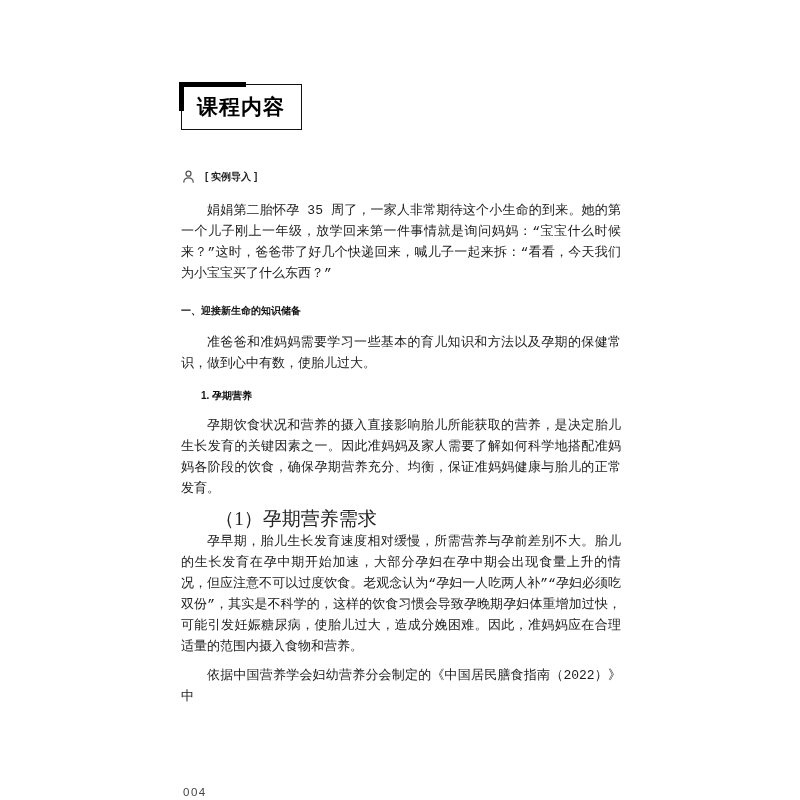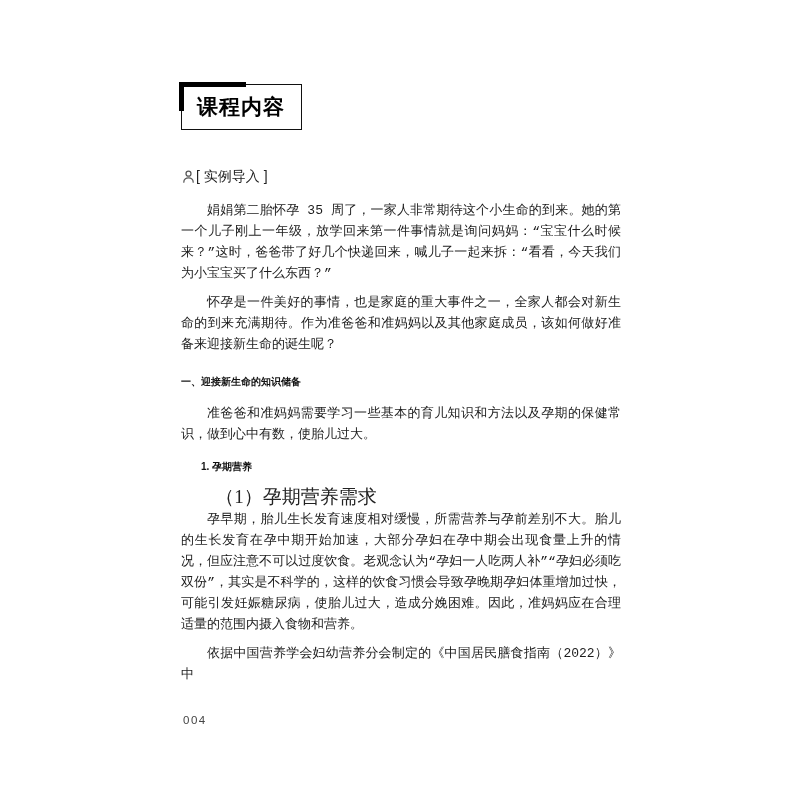--- a/index.html
+++ b/index.html
@@ -44,25 +44,25 @@
     font-family: "Liberation Sans", sans-serif;
     font-size: 21px;
     line-height: 26px;
     font-weight: 700;
     letter-spacing: 1px;
     color: #000;
   }
   .case-header {
     display: flex;
     align-items: center;
-    gap: 0;
+    gap: 9px;
     margin-bottom: 13px;
     font-family: "Liberation Sans", sans-serif;
-    font-weight: 400;
-    font-size: 14px;
+    font-weight: 700;
+    font-size: 10px;
     color: #222;
   }
   .case-header .icon { display: inline-flex; align-items: center; }
   p { margin: 0 0 8px 0; font-family: Liberation Mono, monospace; }
   .indent { text-indent: 2em; }
   h2 {
     font-family: "Liberation Sans", sans-serif;
     font-size: 10px;
     font-weight: 700;
     color: #111;
@@ -90,21 +90,21 @@
   .point-heading {
     font-size: 19px;
     color: #222;
     margin: 9px 0 2px 0;
     padding-left: 1.8em;
     text-align: left;
   }
   .page-number {
     position: absolute;
     left: 183px;
-    top: 714px;
+    top: 786px;
     font-family: "Liberation Sans", sans-serif;
     font-size: 11.5px;
     letter-spacing: 1.5px;
     color: #444;
   }
 </style>
 </head>
 <body>
 
 <div class="page">
@@ -119,27 +119,27 @@
       <span class="icon">
         <svg width="15" height="15" viewBox="0 0 24 24" fill="none" stroke="#555" stroke-width="2" stroke-linecap="round">
           <circle cx="12" cy="7.5" r="4"></circle>
           <path d="M4.5 21c0-4.2 3.4-7 7.5-7s7.5 2.8 7.5 7"></path>
         </svg>
       </span>
       <span>[ 实例导入 ]</span>
     </div>
 
     <p class="indent">娟娟第二胎怀孕 35 周了，一家人非常期待这个小生命的到来。她的第一个儿子刚上一年级，放学回来第一件事情就是询问妈妈：“宝宝什么时候来？”这时，爸爸带了好几个快递回来，喊儿子一起来拆：“看看，今天我们为小宝宝买了什么东西？”</p>
-    <p class="indent">怀孕是一件美好的事情，也是家庭的重大事件之一，全家人都会对新生命的到来充满期待。作为准爸爸和准妈妈以及其他家庭成员，该如何做好准备来迎接新生命的诞生呢？</p>
 
     <h2>一、迎接新生命的知识储备</h2>
     <p class="indent">准爸爸和准妈妈需要学习一些基本的育儿知识和方法以及孕期的保健常识，做到心中有数，使胎儿过大。</p>
 
 
     <h4>1. 孕期营养</h4>
+    <p class="indent">孕期饮食状况和营养的摄入直接影响胎儿所能获取的营养，是决定胎儿生长发育的关键因素之一。因此准妈妈及家人需要了解如何科学地搭配准妈妈各阶段的饮食，确保孕期营养充分、均衡，保证准妈妈健康与胎儿的正常发育。</p>
 
     <div class="point-heading">（1）孕期营养需求</div>
     <p class="indent">孕早期，胎儿生长发育速度相对缓慢，所需营养与孕前差别不大。胎儿的生长发育在孕中期开始加速，大部分孕妇在孕中期会出现食量上升的情况，但应注意不可以过度饮食。老观念认为“孕妇一人吃两人补”“孕妇必须吃双份”，其实是不科学的，这样的饮食习惯会导致孕晚期孕妇体重增加过快，可能引发妊娠糖尿病，使胎儿过大，造成分娩困难。因此，准妈妈应在合理适量的范围内摄入食物和营养。</p>
     <p class="indent">依据中国营养学会妇幼营养分会制定的《中国居民膳食指南（2022）》中</p>
 
   </div>
 
   <div class="page-number">004</div>
 </div>
 

